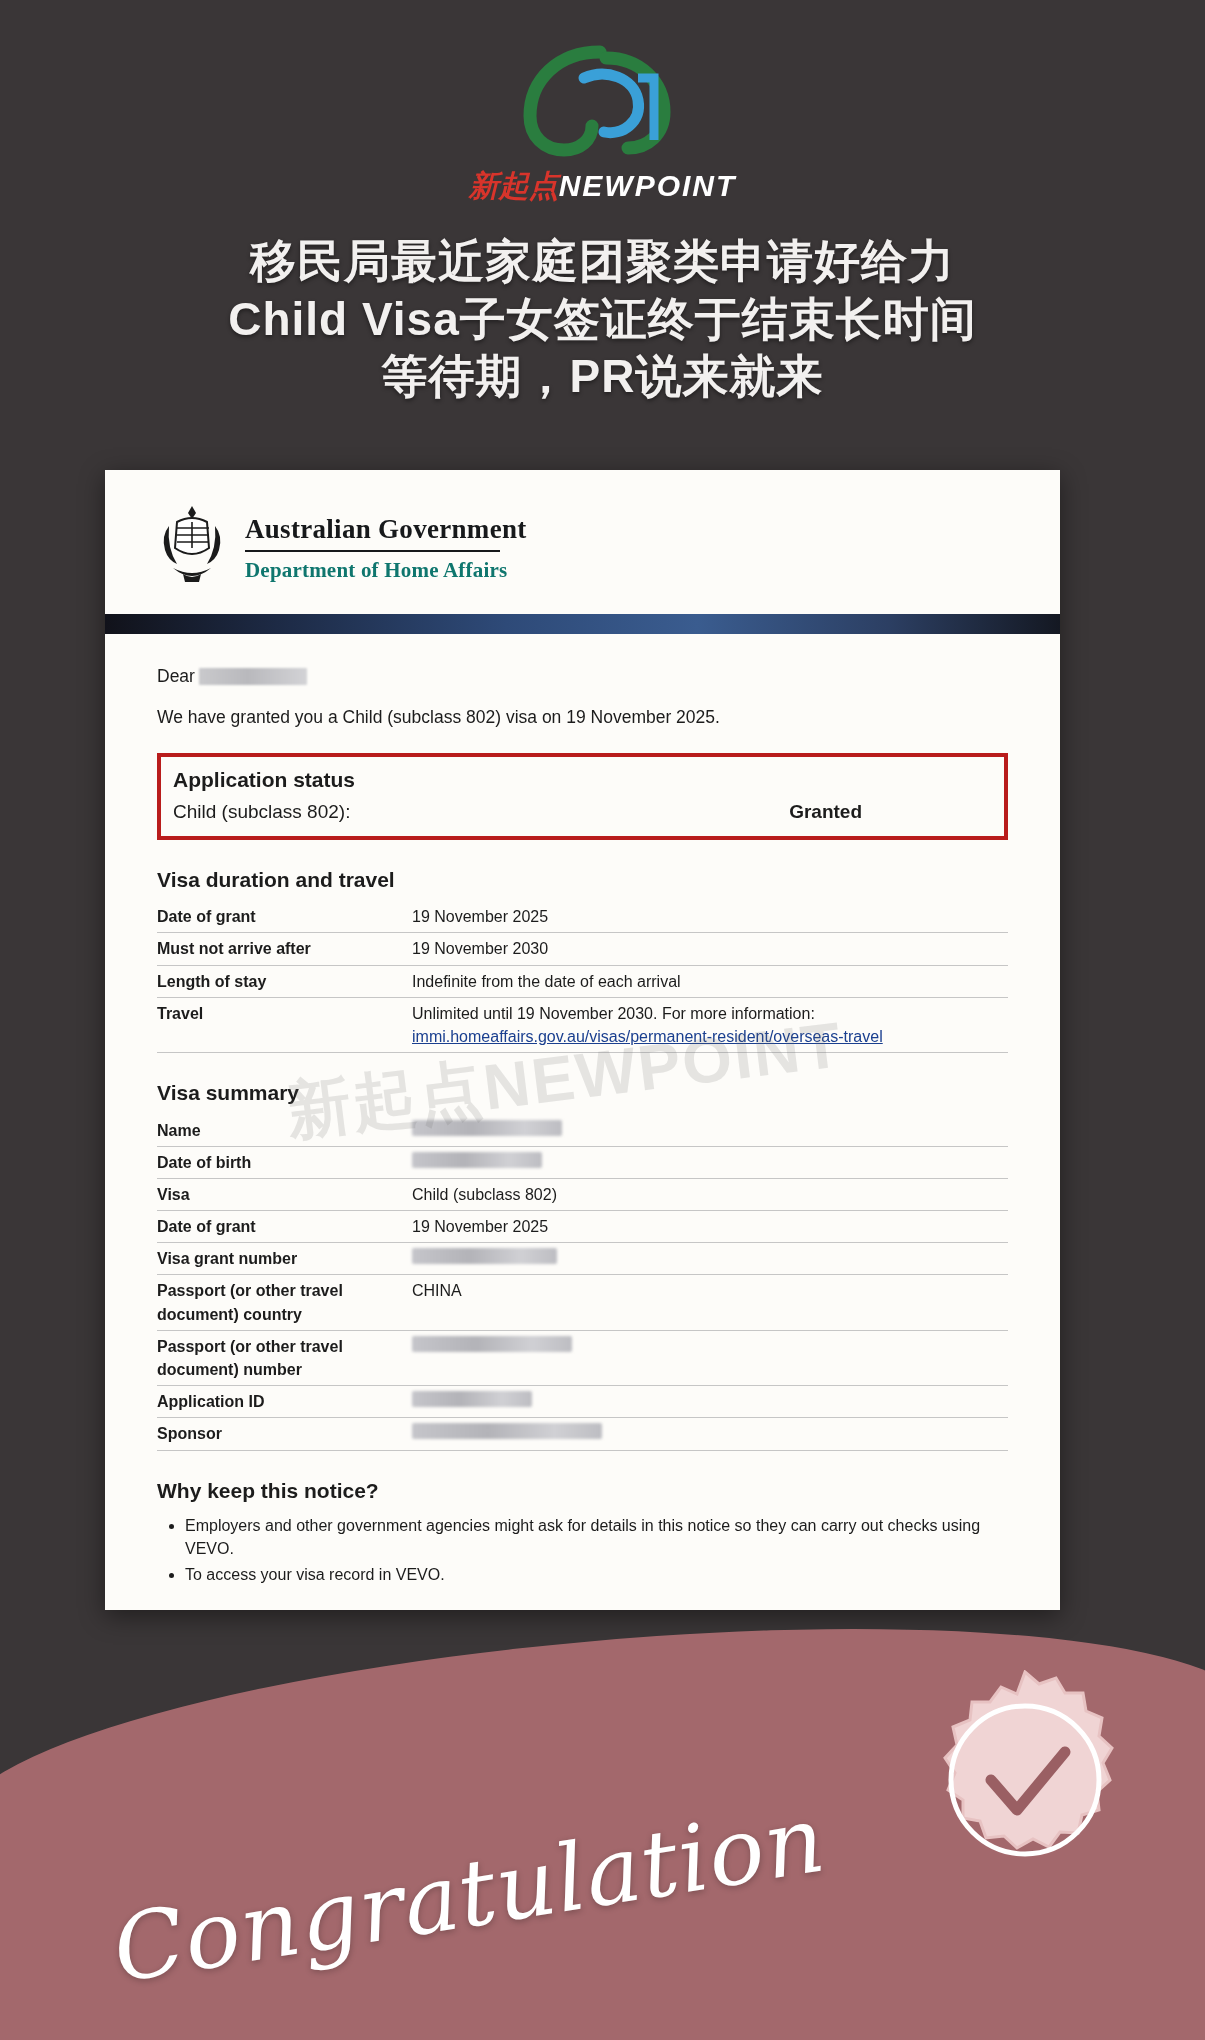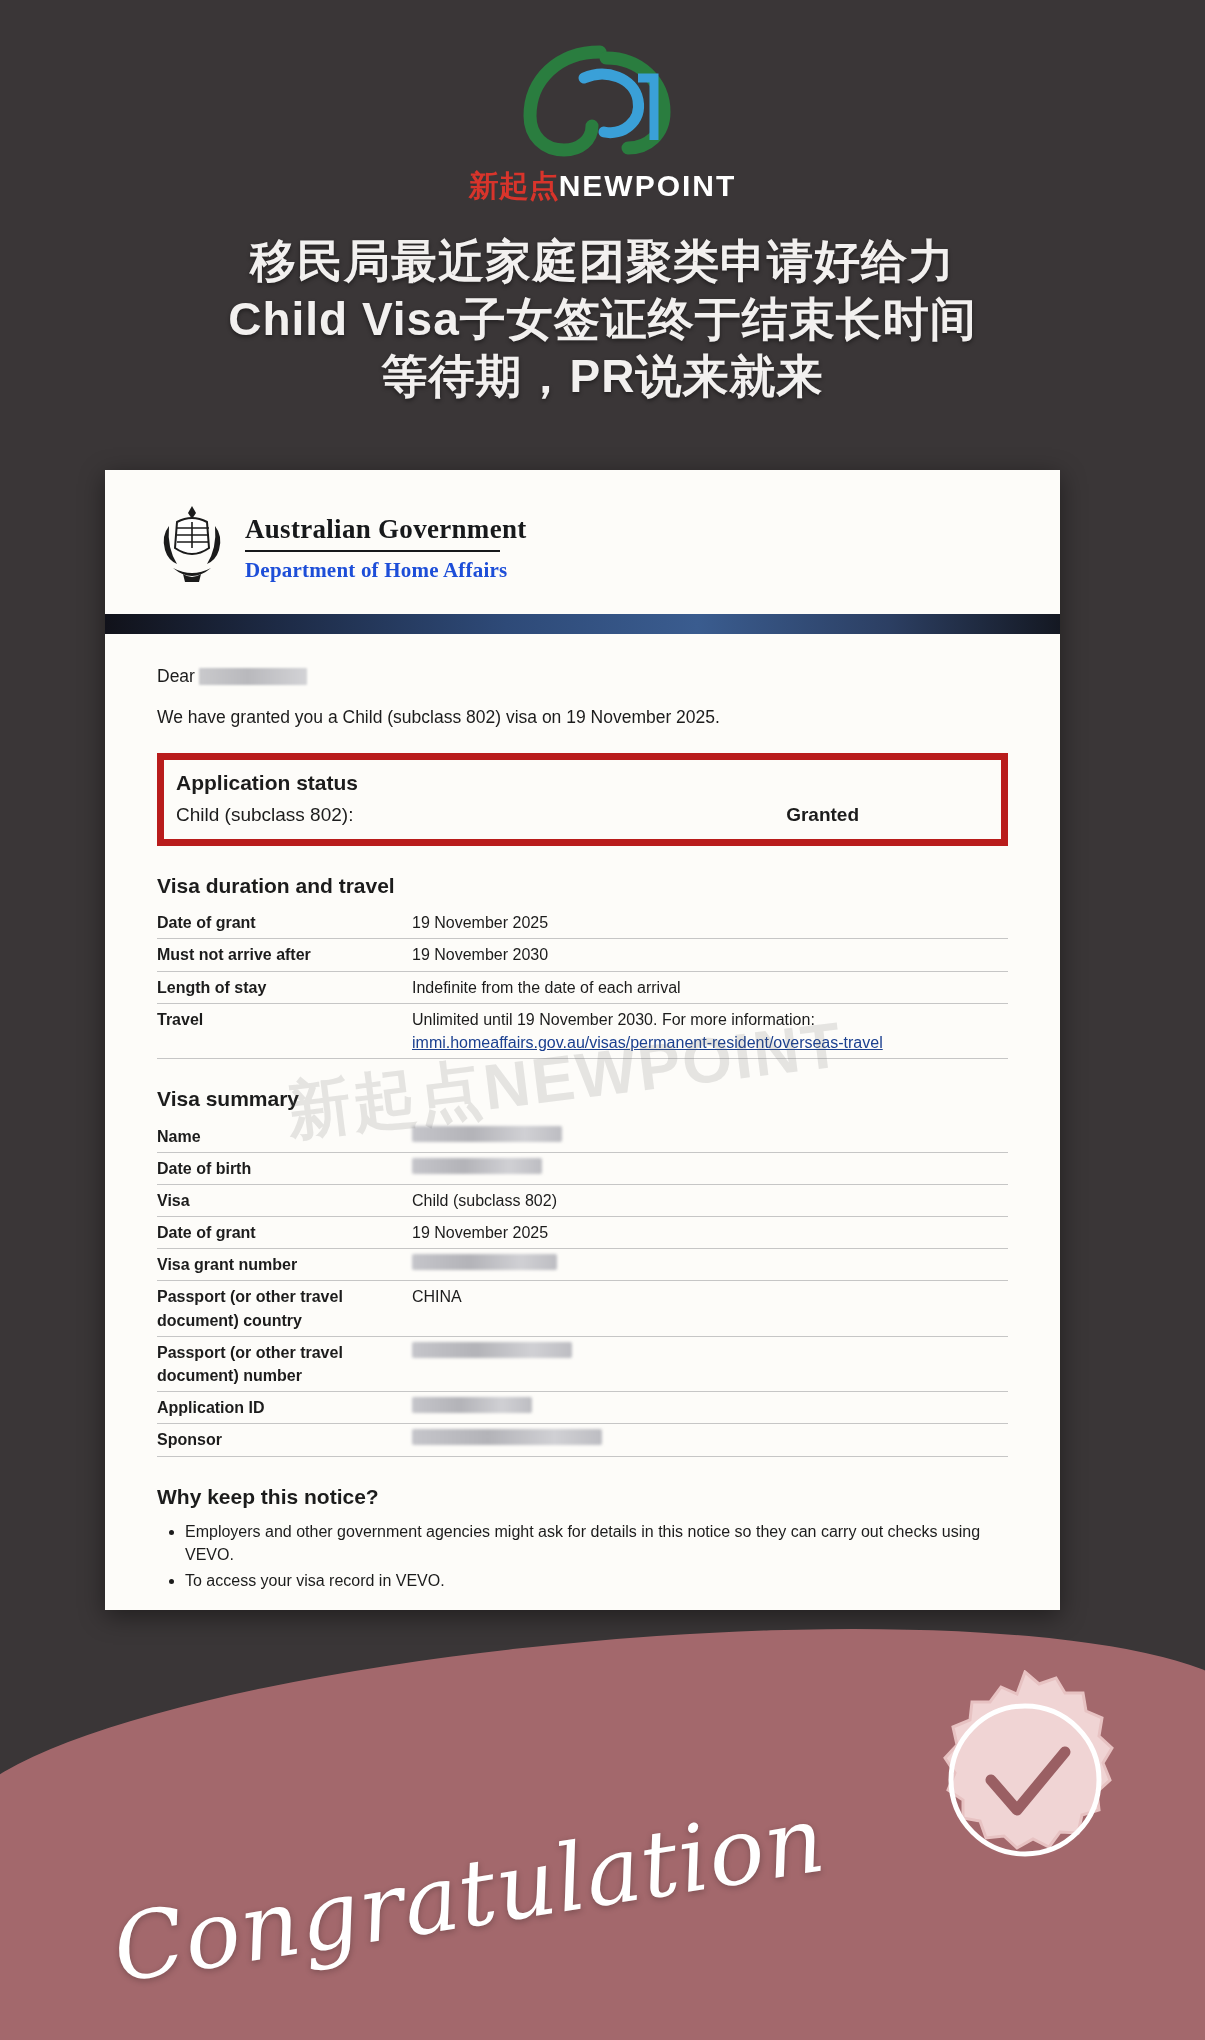--- a/index.html
+++ b/index.html
@@ -23,20 +23,21 @@
   .logo-mark{ position:relative; width:230px; height:120px; }
   .logo-mark svg{ position:absolute; left:0; top:0; }
   .logo-text{
     margin-top:2px;
     font-size:30px;
     font-weight:bold;
     letter-spacing:1px;
     color:#fff;
     display:flex;
     align-items:baseline;
+    font-style:italic;
   }
   .logo-text .cn{ color:#d8342b; font-size:30px; letter-spacing:0px;}
   .logo-text .en{ color:#ffffff; font-size:30px; letter-spacing:2px;}
 
   
   .headline{
     margin:26px auto 0 auto;
     width:980px;
     text-align:center;
     color:#f2f0ef;
@@ -74,21 +75,21 @@
     color:#17191b;
     letter-spacing:.3px;
   }
   .gov-rule{
     height:2px; background:#17191b; margin:5px 0 6px 0; width:255px;
   }
   .gov-line2{
     font-family:"Liberation Serif", serif;
     font-size:21px;
     font-weight:bold;
-    color:#1d4ed8;
+    color:#0f766e;
     letter-spacing:.2px;
   }
   .band{
     margin-top:26px;
     height:20px;
     background:linear-gradient(90deg,#11121a 0%,#1d2a45 18%,#2e4a78 42%,#3a5c8f 62%,#2c3f63 82%,#141822 100%);
   }
 
   .body{
     padding:30px 52px 0 52px;
@@ -102,21 +103,21 @@
     height:17px;
     background:linear-gradient(90deg,#c9c9cc,#b9b9bd 45%,#d3d3d6);
     filter:blur(1.2px);
     vertical-align:middle;
     border-radius:1px;
   }
   .lede{ margin-top:16px; }
 
   .status-box{
     margin-top:22px;
-    border:7px solid #b91c1c;
+    border:4px solid #b91c1c;
     padding:8px 12px 10px 12px;
     width:100%;
   }
   .status-title{ font-size:21px; font-weight:bold; }
   .status-row{
     display:flex; justify-content:space-between; align-items:baseline;
     margin-top:3px;
   }
   .status-left{ font-size:19px; }
   .status-right{ font-size:19px; font-weight:bold; padding-right:130px;}

